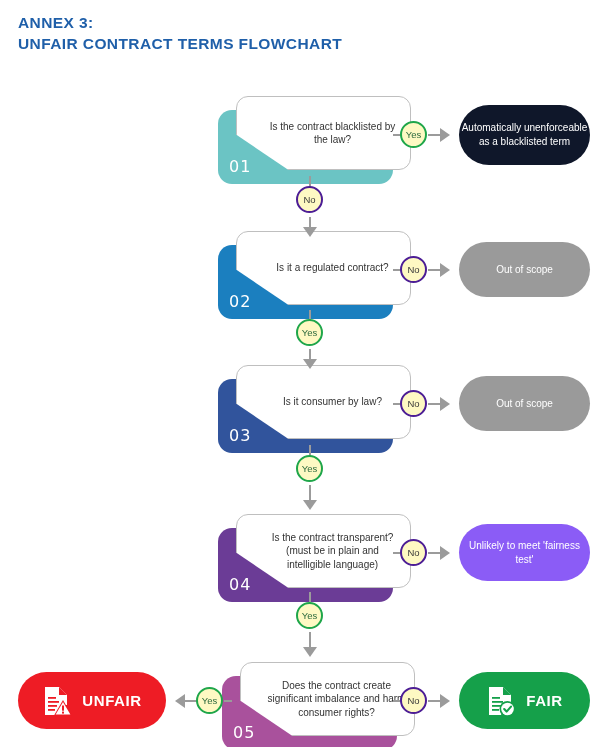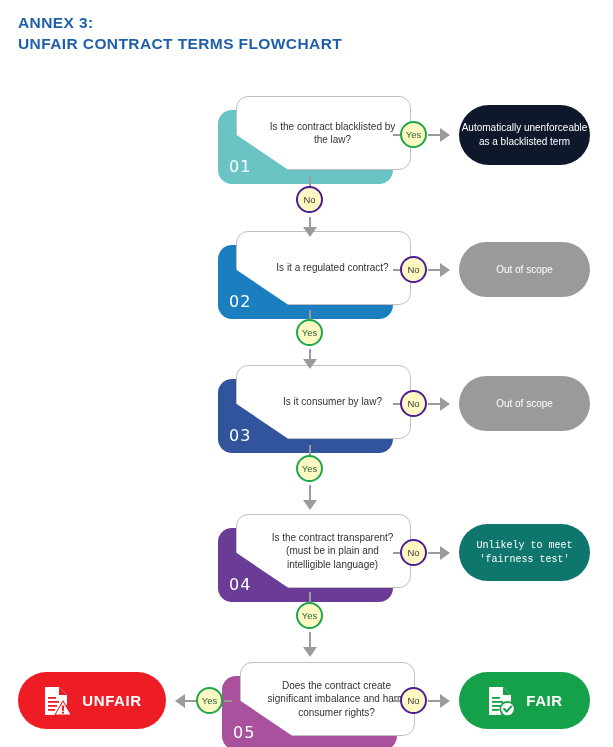--- a/index.html
+++ b/index.html
@@ -197,21 +197,21 @@
   </div>
 
   <div class="pill" style="left:459px; top:242px; width:131px; height:55px; background:#9A9A9A;">
     <div class="pill-text">Out of scope</div>
   </div>
 
   <div class="pill" style="left:459px; top:376px; width:131px; height:55px; background:#9A9A9A;">
     <div class="pill-text">Out of scope</div>
   </div>
 
-  <div class="pill" style="left:459px; top:524px; width:131px; height:57px; background:#0f766e;font-family:Liberation Mono, monospace;">
+  <div class="pill" style="left:459px; top:524px; width:131px; height:57px; background:#8b5cf6;">
     <div class="pill-text">Unlikely to meet 'fairness test'</div>
   </div>
 
   <div class="pill pill-result" style="left:18px; top:672px; width:148px; height:57px; background:#EE1C25;">
     <span>
       <svg class="doc-icon" width="30" height="32" viewBox="0 0 30 32" aria-hidden="true">
         <path d="M3 2 H17 L25 10 V20 H21 L15 30 H3 Z" fill="#ffffff"></path>
         <path d="M17 2 L25 10 H17 Z" fill="#EE1C25"></path>
         <rect x="6" y="12" width="8" height="1.8" fill="#EE1C25"></rect>
         <rect x="6" y="16" width="11" height="1.8" fill="#EE1C25"></rect>

